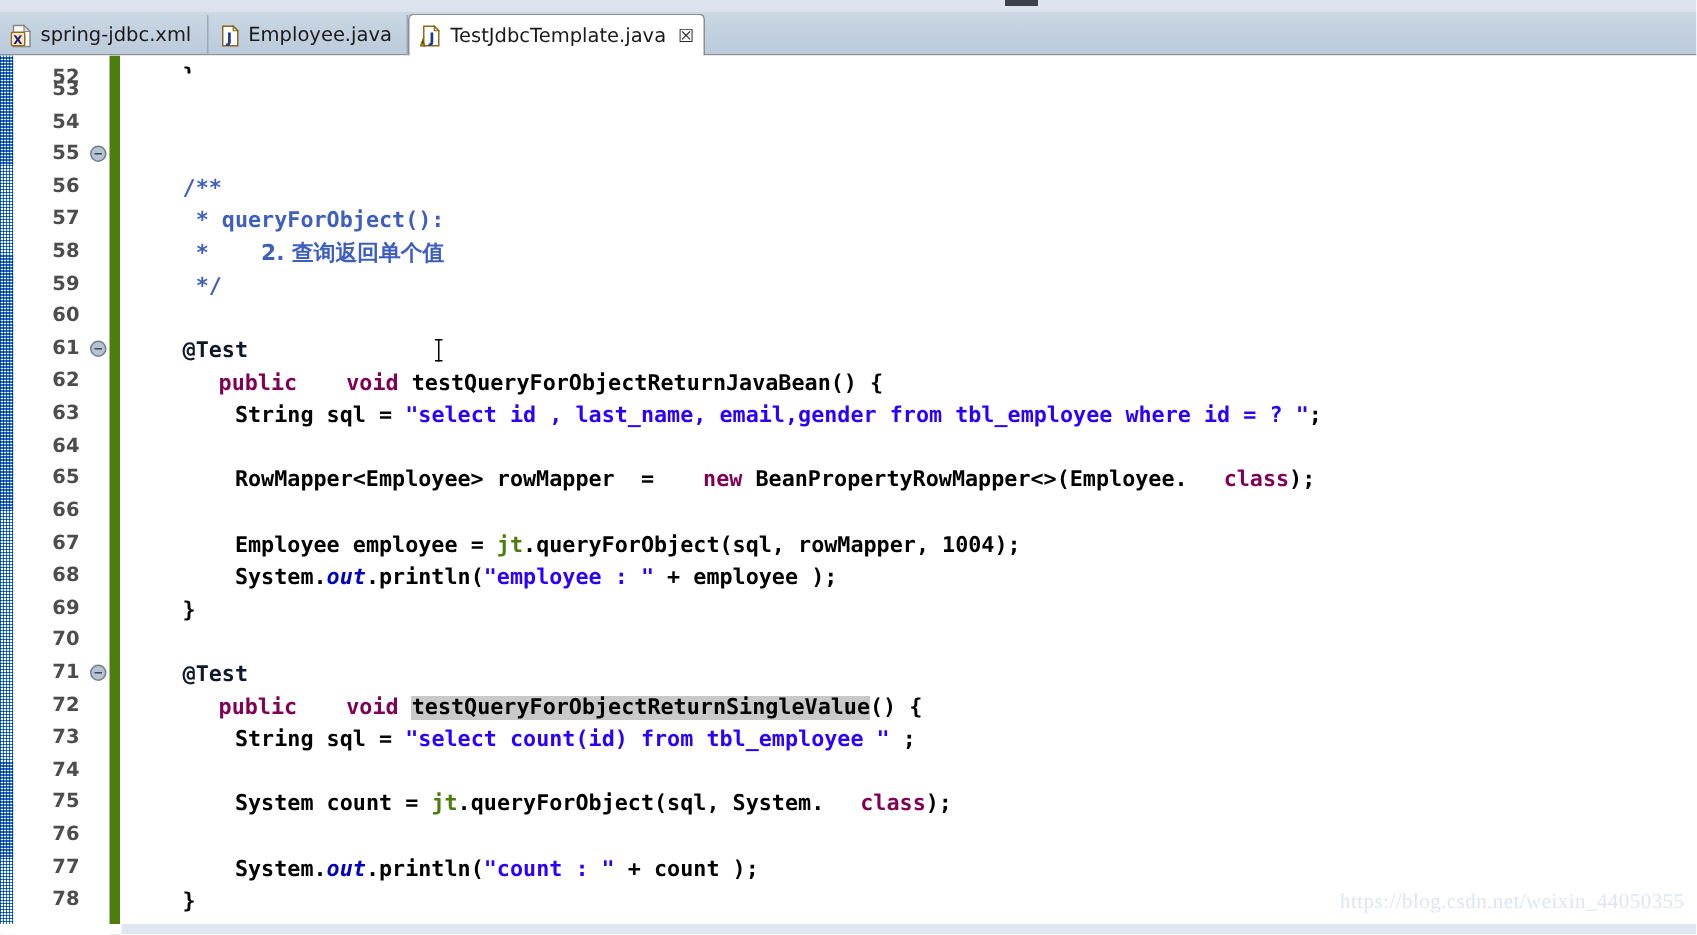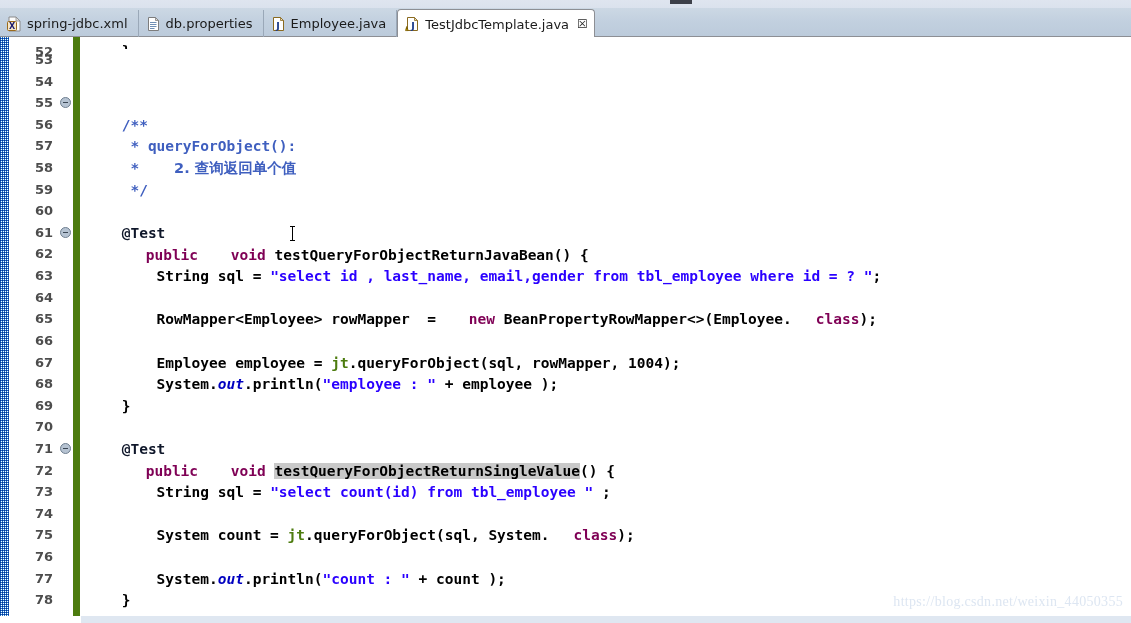--- a/index.html
+++ b/index.html
@@ -251,35 +251,20 @@
           <svg width="15" height="16" viewBox="0 0 15 16">
             <path d="M2 1 h7 l4 4 v10 h-11 z" fill="#fdfdfd" stroke="#8a8a8a" stroke-width="1"></path>
             <path d="M9 1 l4 4 h-4 z" fill="#e2e2e2" stroke="#8a8a8a" stroke-width="0.8"></path>
             <rect x="0.5" y="5.5" width="9" height="9" rx="1" fill="#f6e7c8" stroke="#9a6a1c" stroke-width="1"></rect>
             <text x="5" y="13" font-family="DejaVu Sans, sans-serif" font-size="8" font-weight="bold" fill="#1a1a6e" text-anchor="middle">X</text>
           </svg>
         </span>
         <span class="tab-label">spring-jdbc.xml</span>
       </div>
 
-      <div class="tab inactive">
-        <span class="ico">
-          <svg width="15" height="16" viewBox="0 0 15 16">
-            <path d="M2.5 1.5 h7 l3 3 v10 h-10 z" fill="#ffffff" stroke="#7d7d7d" stroke-width="1"></path>
-            <path d="M9.5 1.5 l3 3 h-3 z" fill="#dcdcdc" stroke="#7d7d7d" stroke-width="0.8"></path>
-            <g stroke="#6f8fb5" stroke-width="1">
-              <line x1="4" y1="6.5" x2="10.5" y2="6.5"></line>
-              <line x1="4" y1="8.5" x2="10.5" y2="8.5"></line>
-              <line x1="4" y1="10.5" x2="10.5" y2="10.5"></line>
-              <line x1="4" y1="12.5" x2="8.5" y2="12.5"></line>
-            </g>
-          </svg>
-        </span>
-        <span class="tab-label">db.properties</span>
-      </div>
 
       <div class="tab inactive">
         <span class="ico">
           <svg width="15" height="16" viewBox="0 0 15 16">
             <path d="M2.5 1.5 h7 l3 3 v10 h-10 z" fill="#ffffff" stroke="#8a6a20" stroke-width="1"></path>
             <path d="M9.5 1.5 l3 3 h-3 z" fill="#e8dcc0" stroke="#8a6a20" stroke-width="0.8"></path>
             <text x="7" y="12.5" font-family="DejaVu Sans, sans-serif" font-size="9.5" font-weight="bold" fill="#1a3a8a" text-anchor="middle">J</text>
           </svg>
         </span>
         <span class="tab-label">Employee.java</span>

